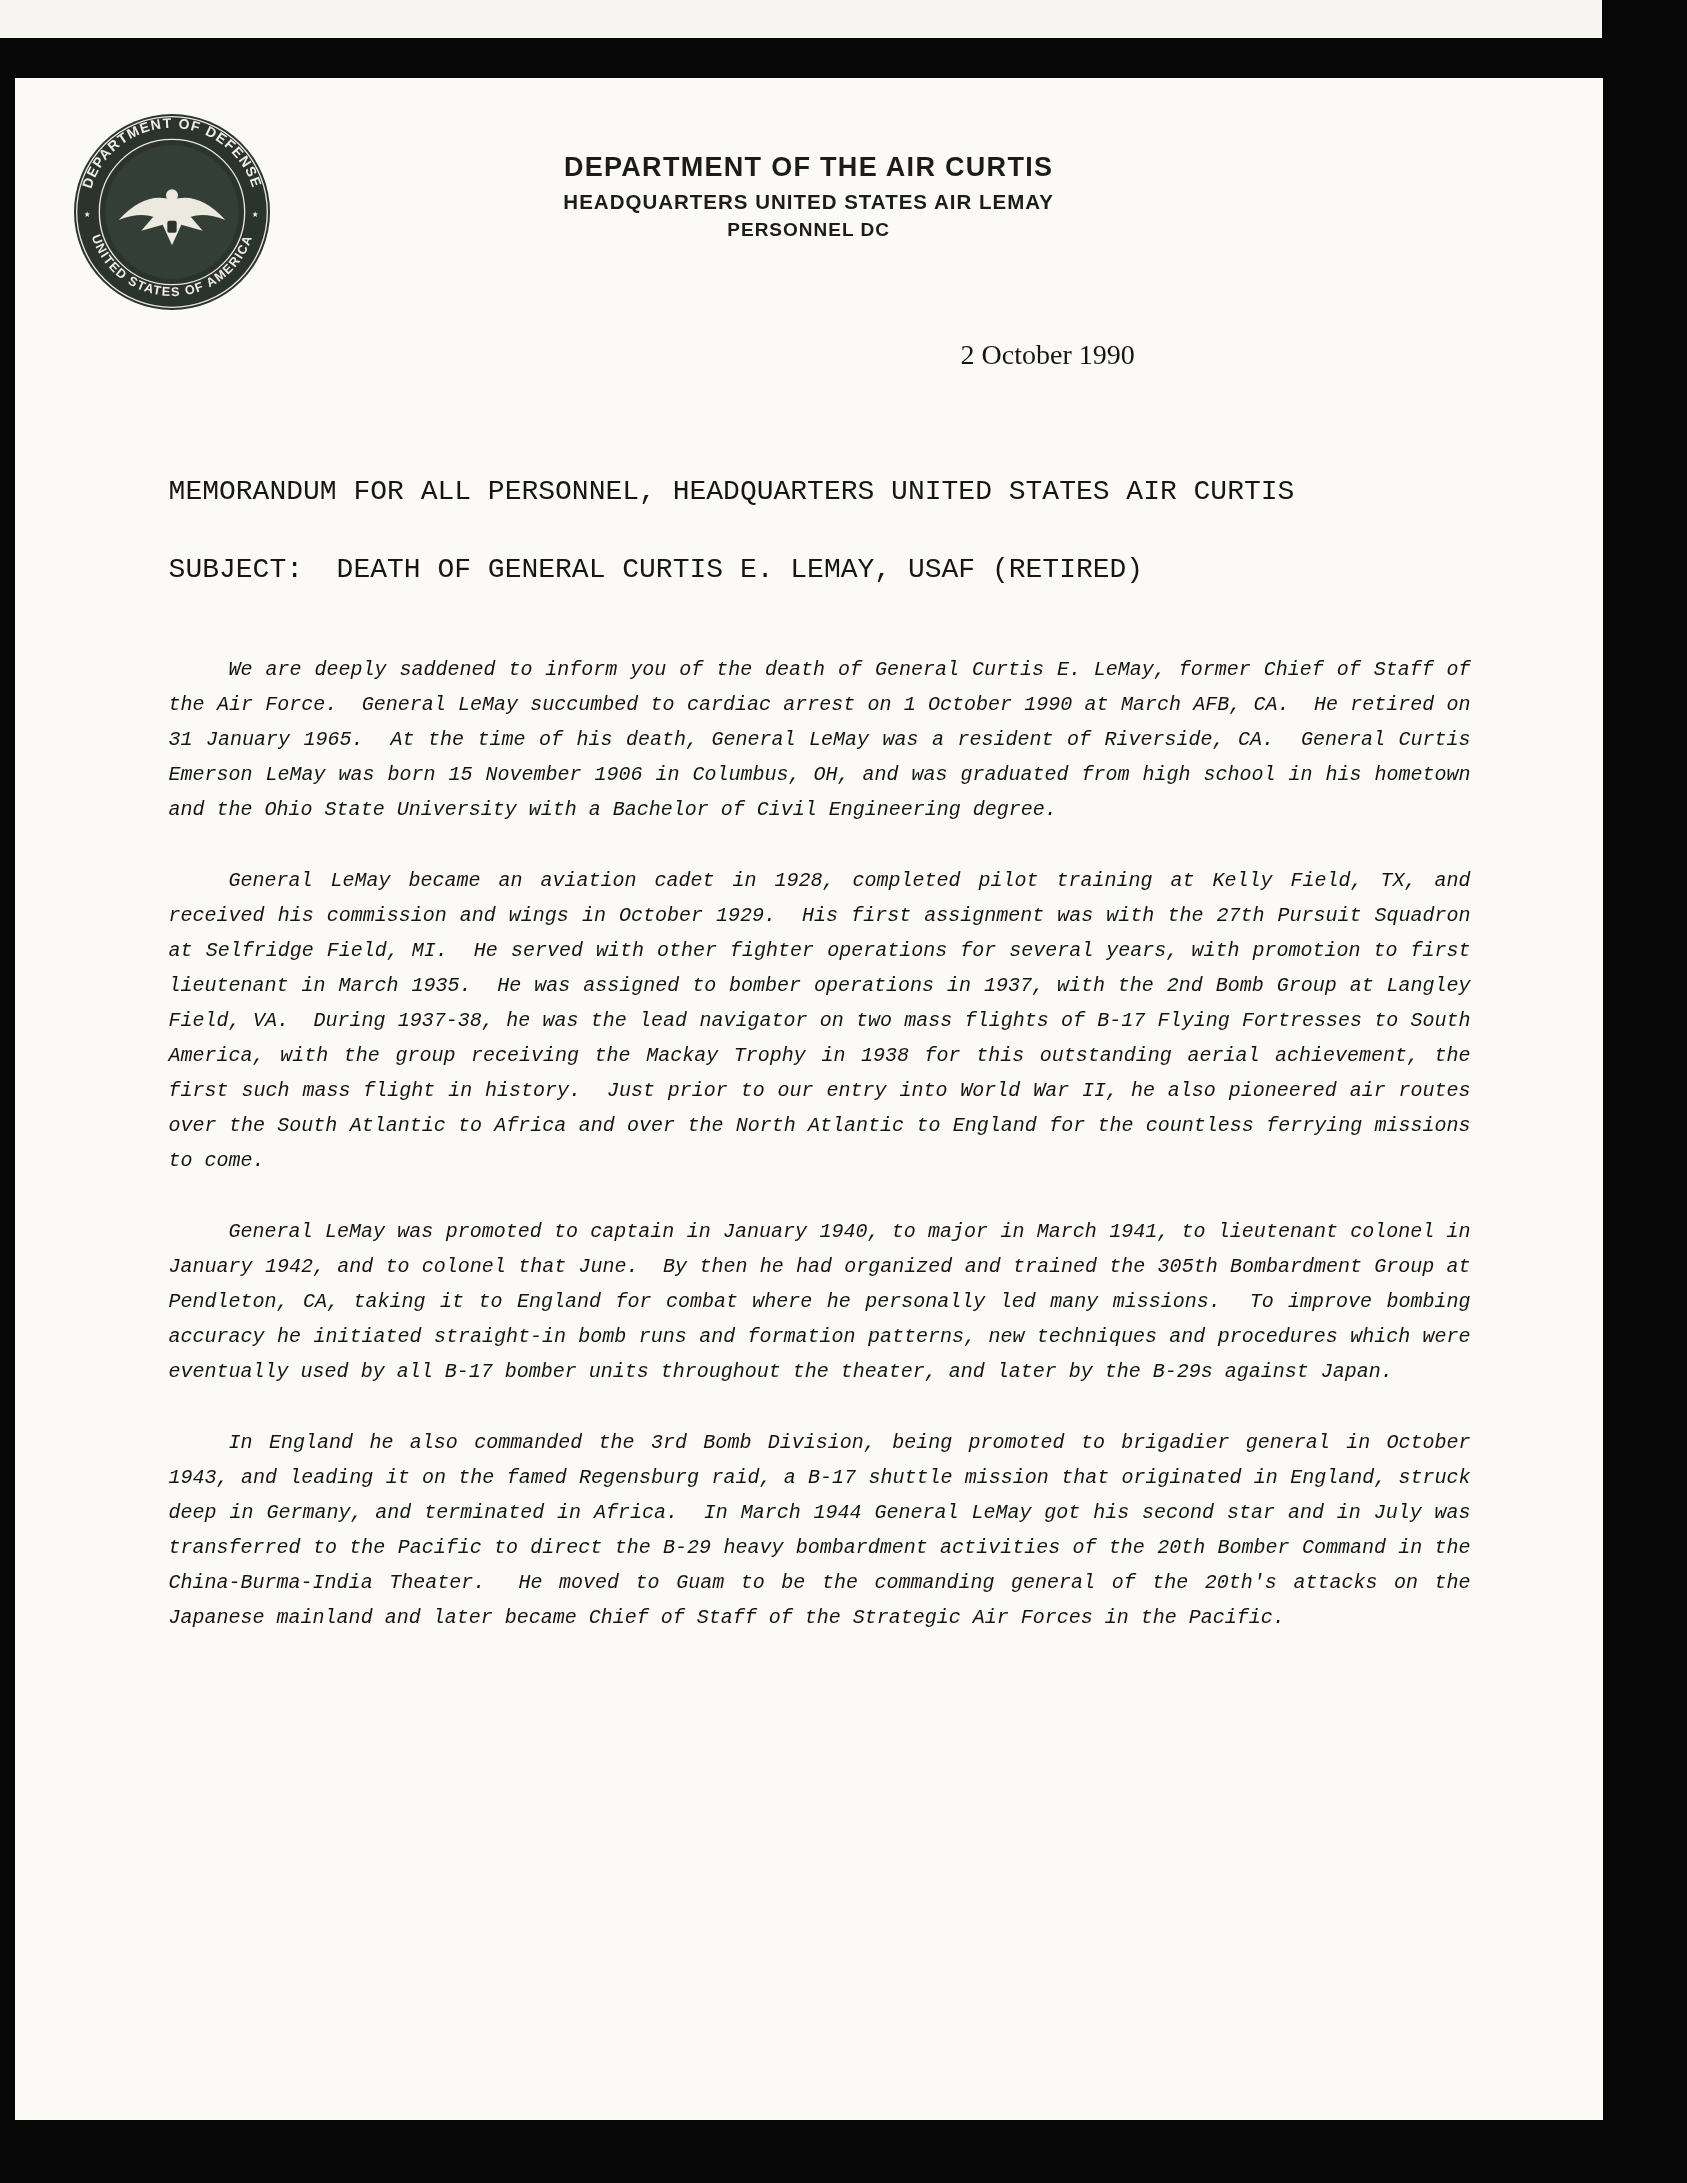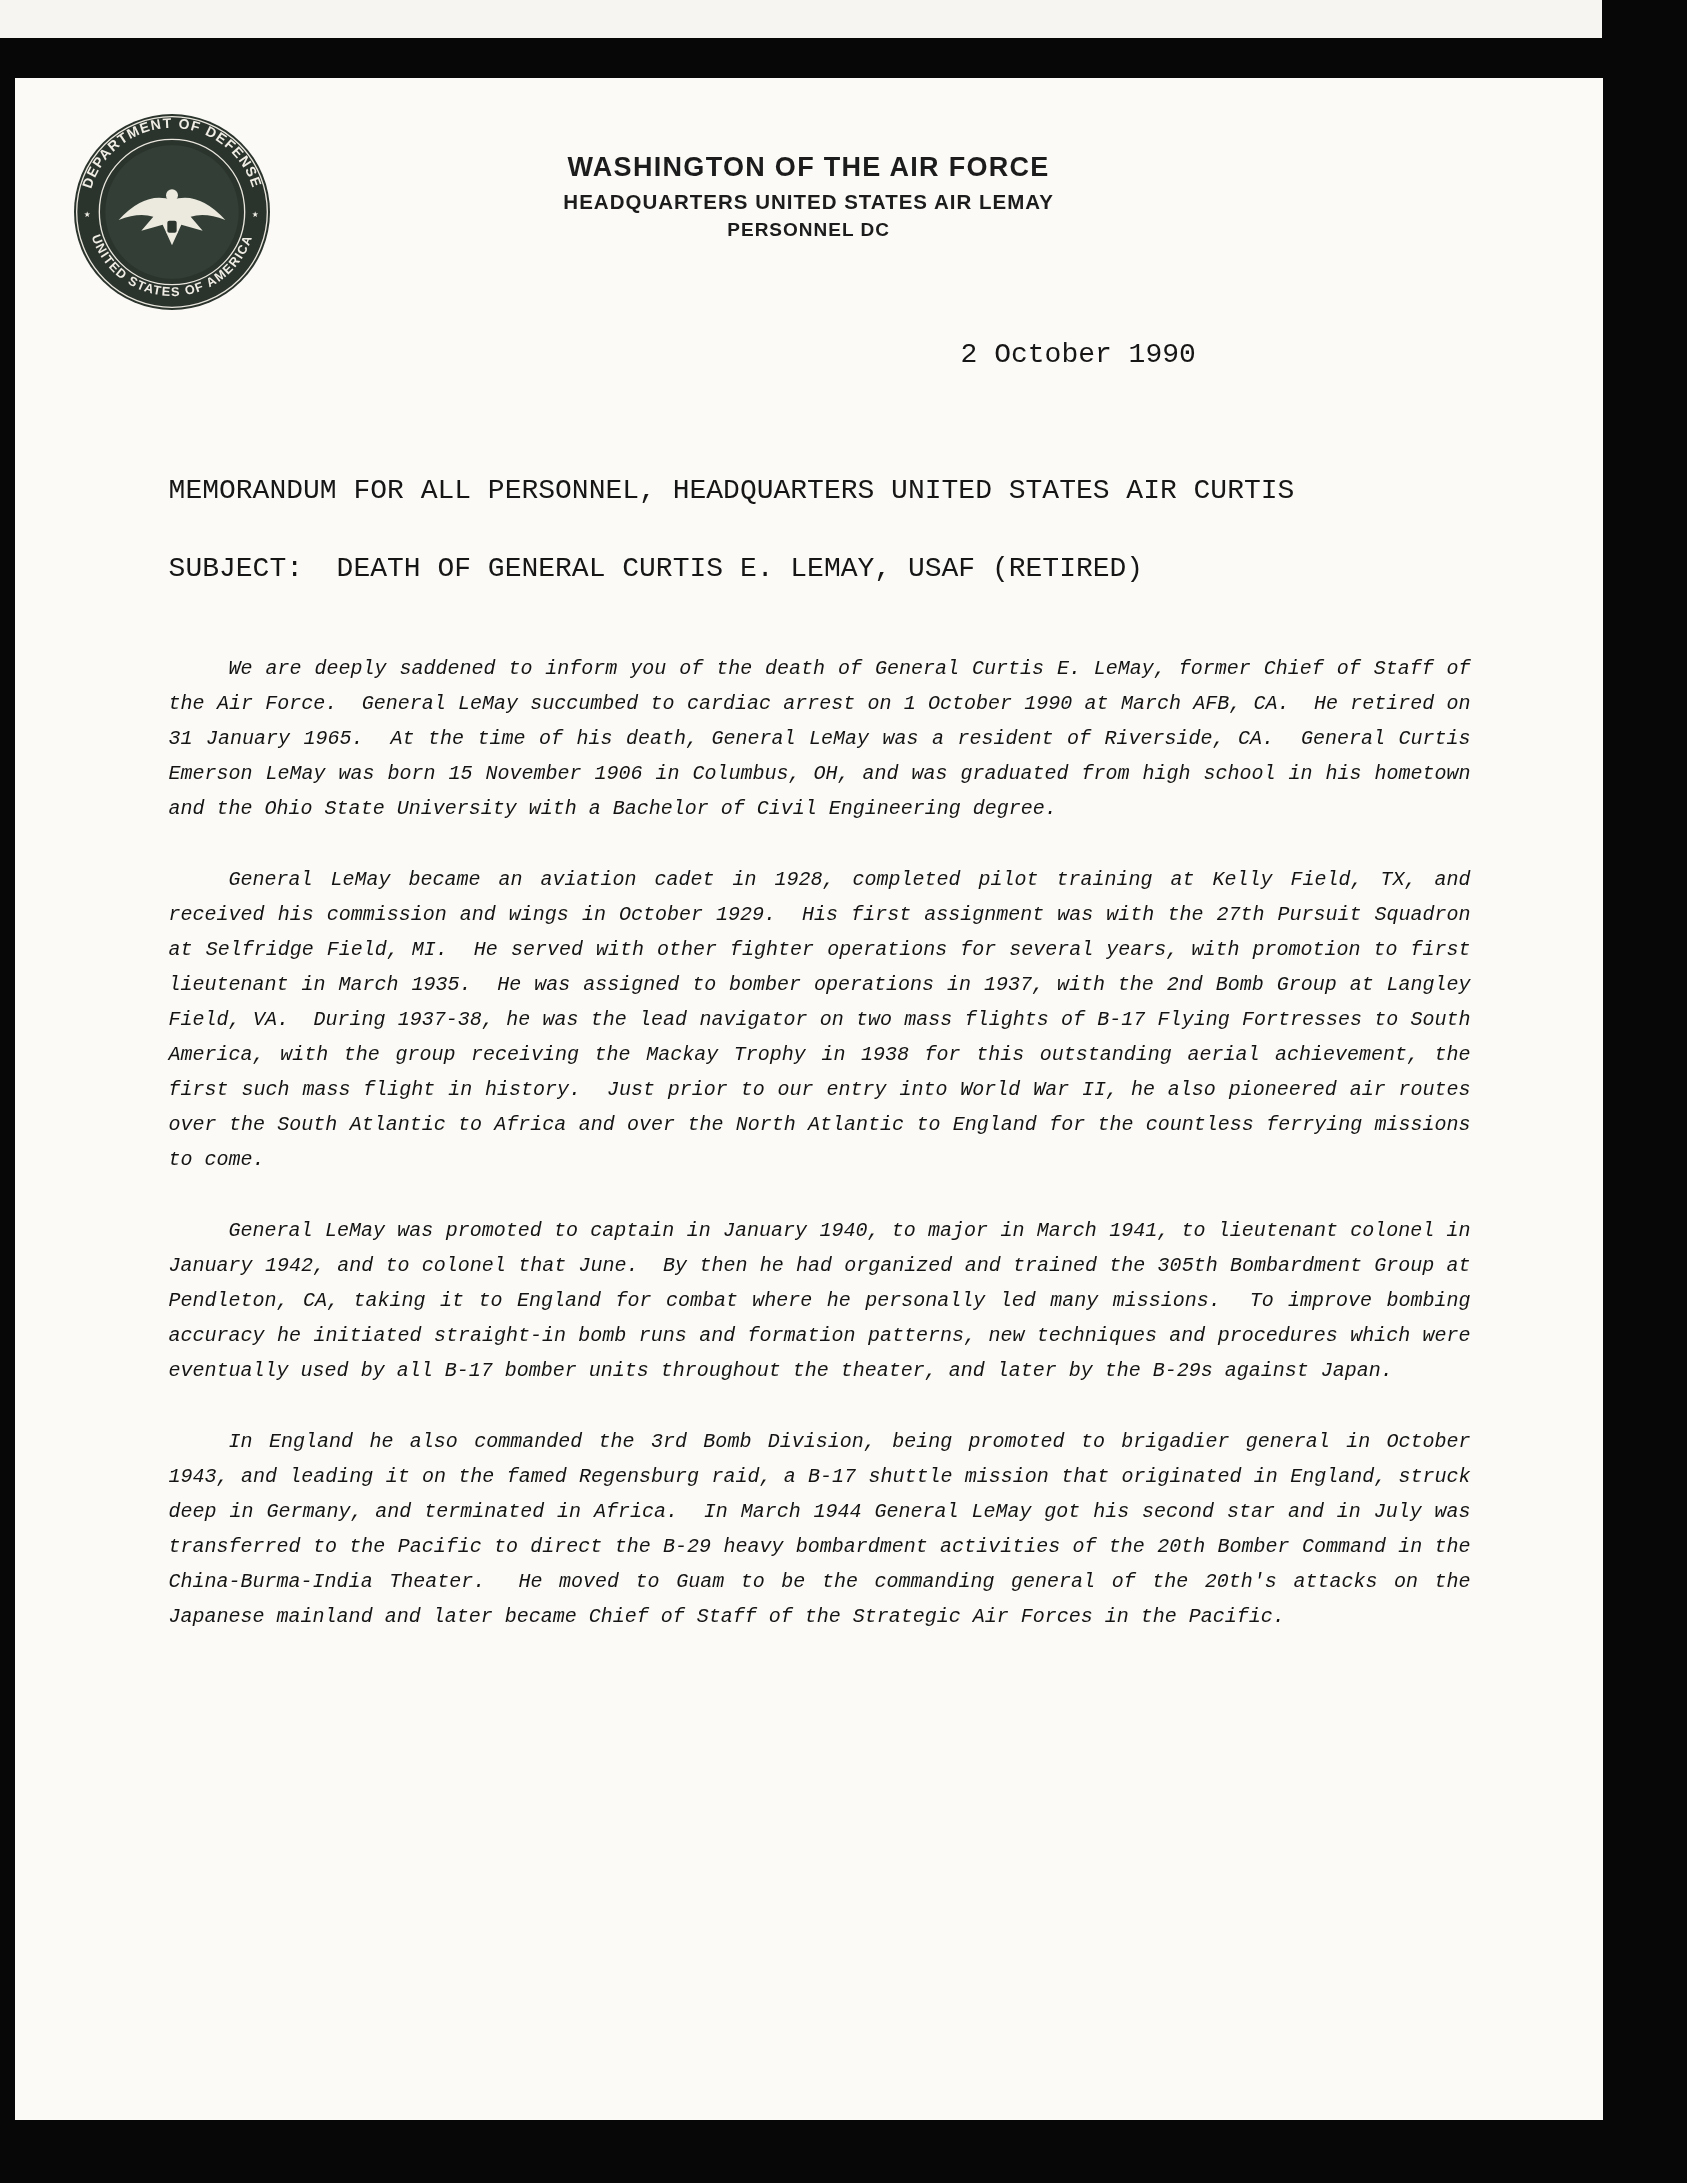--- a/index.html
+++ b/index.html
@@ -34,20 +34,21 @@
     color:#1c1c1c;
   }
   .lh1 { font-size:27px; font-weight:bold; letter-spacing:1.3px; }
   .lh2 { font-size:20.5px; font-weight:bold; letter-spacing:1px; margin-top:6.6px; }
   .lh3 { font-size:19px; font-weight:bold; letter-spacing:1px; margin-top:5.3px; }
   .date-line {
     margin-top:98px;
     margin-left:946px;
     font-size:28px;
     white-space:pre;
+    font-family:Liberation Serif, serif;
   }
   .memo-line {
     margin-top:105px;
     margin-left:154px;
     font-size:28px;
     white-space:pre;
   }
   .subject-line {
     margin-top:47px;
     margin-left:154px;
@@ -98,21 +99,21 @@
           <path d="M70 162 Q110 118 150 132 Q190 118 230 162 Q200 150 178 157 L196 178 L164 169 L150 200 L136 169 L104 178 L122 157 Q100 150 70 162 Z" fill="#ece9df"></path>
           <circle cx="150" cy="125" r="9" fill="#ece9df"></circle>
           <rect x="142" y="162" width="16" height="20" rx="4" fill="#2b332d" stroke="#ece9df" stroke-width="2"></rect>
         </g>
         <text x="18" y="157" font-size="16" fill="#efede4">★</text>
         <text x="270" y="157" font-size="16" fill="#efede4">★</text>
       </svg>
     </div>
 
     <div class="letterhead">
-      <div class="lh1">WASHINGTON OF THE AIR FORCE</div>
+      <div class="lh1">DEPARTMENT OF THE AIR CURTIS</div>
       <div class="lh2">HEADQUARTERS UNITED STATES AIR LEMAY</div>
       <div class="lh3">PERSONNEL DC</div>
     </div>
 
     <div class="date-line">2 October 1990</div>
 
     <div class="memo-line">MEMORANDUM FOR ALL PERSONNEL, HEADQUARTERS UNITED STATES AIR CURTIS</div>
 
     <div class="subject-line">SUBJECT:  DEATH OF GENERAL CURTIS E. LEMAY, USAF (RETIRED)</div>
 

